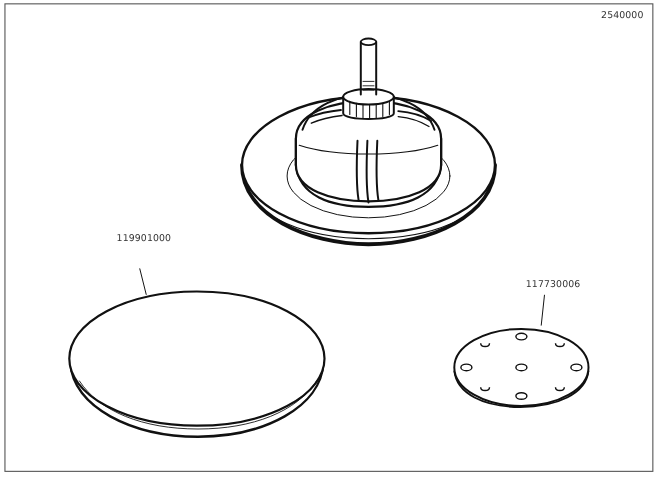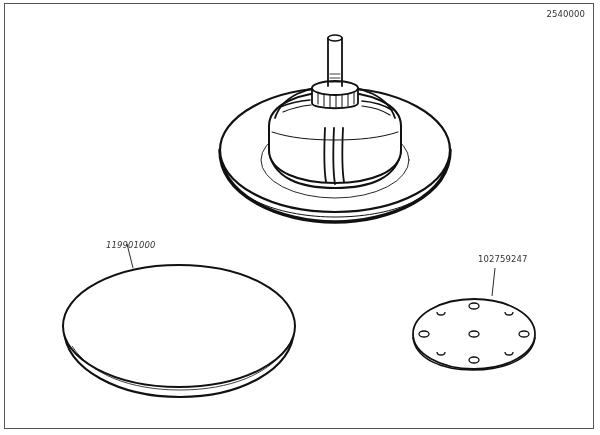--- a/index.html
+++ b/index.html
@@ -7,22 +7,22 @@
   .frame { position: absolute; left: 4px; top: 3px; width: 590px; height: 426px; border: 1.5px solid #555; box-sizing: border-box; background: #fff; }
   .label { position: absolute; font-size: 8.5px; color: #333; letter-spacing: 0.1px; white-space: nowrap; }
   svg.drawing { position: absolute; left: 0; top: 0; }
 </style>
 </head>
 <body>
 
 <div class="frame"></div>
 
 <div class="label" style="right:15px; top:9px;">2540000</div>
-<div class="label" style="left:106px; top:240px;font-style:italic;">119901000</div>
-<div class="label" style="left:478px; top:254px;">102759247</div>
+<div class="label" style="left:106px; top:212px;">119901000</div>
+<div class="label" style="left:478px; top:254px;">117730006</div>
 
 <svg class="drawing" width="600" height="435" viewBox="0 0 600 435">
 
   <g fill="none" stroke="#111" stroke-linecap="round">
 
     <path d="M220,150 C220,196 280,222 335,222 C390,222 450,196 450,150" stroke-width="3.5"></path>
     <path d="M222,160 C226,200 284,217 335,217 C388,217 444,200 448,160" stroke-width="1"></path>
 
     <ellipse cx="335" cy="150" rx="115" ry="62" fill="#fff" stroke-width="2.2"></ellipse>
 

